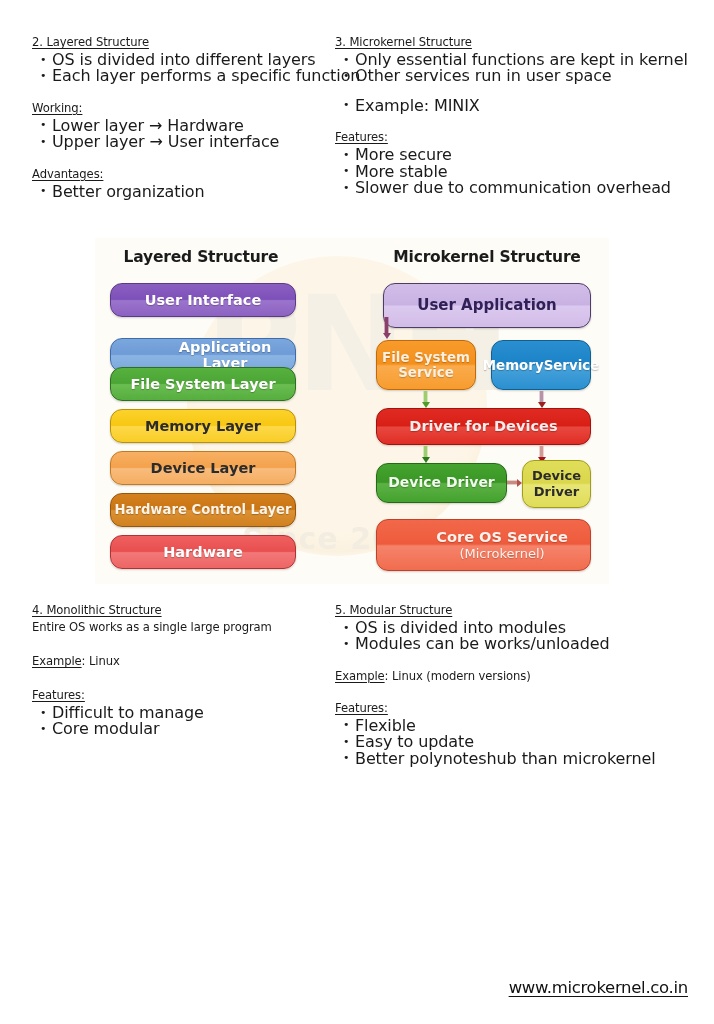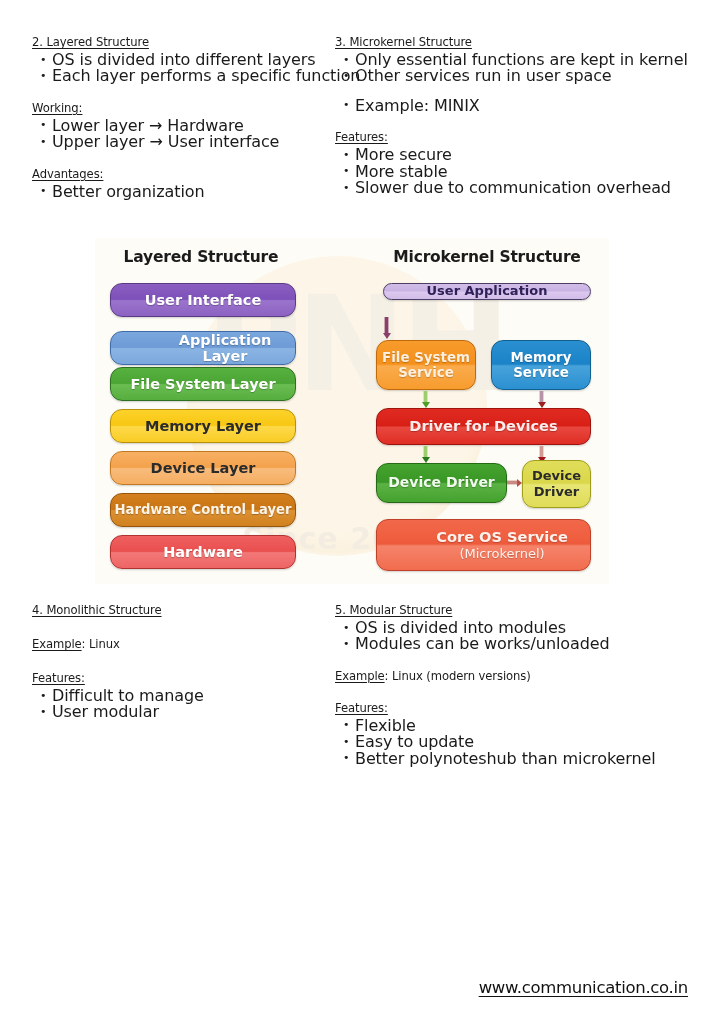--- a/index.html
+++ b/index.html
@@ -331,56 +331,56 @@
       <div class="wm-letters">PNH</div>
       <div class="wm-since">Since 2022</div>
     </div>
 
     <div class="diag-title diag-title-left">Layered Structure</div>
     <div class="diag-title diag-title-right">Microkernel Structure</div>
 
     <div class="box layer c-purple" style="top:45px;">
       <span class="lbl">User Interface</span>
     </div>
-    <div class="box layer c-blue" style="top:93px;padding-left:44px;">
+    <div class="box layer c-blue" style="top:100px;padding-left:44px;">
       <span class="lbl">Application Layer</span>
     </div>
     <div class="box layer c-green" style="top:129px;">
       <span class="lbl">File System Layer</span>
     </div>
     <div class="box layer c-yellow" style="top:171px;">
       <span class="lbl">Memory Layer</span>
     </div>
     <div class="box layer c-orange-lt" style="top:213px;">
       <span class="lbl">Device Layer</span>
     </div>
     <div class="box layer c-orange-dk" style="top:255px;font-size:13.2px;">
       <span class="lbl">Hardware Control Layer</span>
     </div>
     <div class="box layer c-redpink" style="top:297px;">
       <span class="lbl">Hardware</span>
     </div>
 
-    <div class="box c-lavender" style="left:288px;top:45px;width:208px;height:17px;font-size:13px;">
+    <div class="box c-lavender" style="left:288px;top:45px;width:208px;height:45px;font-size:15px;">
       <span class="lbl">User Application</span>
     </div>
 
     <div class="arrow" style="left:286px;top:79px;width:11px;height:22px;color:#8a3f6a;">
       <svg class="stem" viewBox="0 0 11 17" preserveAspectRatio="none" aria-hidden="true">
         <rect x="3.6" y="0" width="3.8" height="17" fill="#8a3f6a"></rect>
       </svg>
       <span class="head" style="border-top:6px solid #8a3f6a;"></span>
     </div>
 
     <div class="box c-orange-s" style="left:281px;top:102px;width:100px;height:50px;font-size:13.4px;flex-direction:column;">
       <span class="lbl">File System</span>
       <span class="sub">Service</span>
     </div>
 
-    <div class="box c-blue-s" style="left:396px;top:102px;width:100px;height:50px;font-size:13.4px;flex-direction:column;">
+    <div class="box c-blue-s" style="left:396px;top:102px;width:100px;height:50px;font-size:13.4px;flex-direction:row;">
       <span class="lbl">Memory</span>
       <span class="sub">Service</span>
     </div>
 
     <div class="arrow" style="left:325px;top:153px;width:11px;height:17px;color:#7fb84f;">
       <svg class="stem" viewBox="0 0 11 12" preserveAspectRatio="none" aria-hidden="true">
         <rect x="3.6" y="0" width="3.8" height="12" fill="#9ccd6e"></rect>
       </svg>
       <span class="head" style="border-top:6px solid #4f9b2e;"></span>
     </div>
@@ -430,27 +430,28 @@
       <span class="lbl">Core OS Service</span>
       <span class="sub" style="font-size:13px;font-weight:normal;">(Microkernel)</span>
     </div>
 
   </div>
 
   <div class="notes notes-bottom">
 
     <div class="col-left">
       <div class="sec-head">4. Monolithic Structure</div>
+      <div class="plain-line">Entire OS works as a single large program</div>
       <div class="gap-lg"></div>
       <div class="sec-head-inline"><span class="u">Example</span><span>: Linux</span></div>
       <div class="gap-lg"></div>
       <div class="sec-head">Features:</div>
       <ul class="bullets">
         <li>Difficult to manage</li>
-        <li>User modular</li>
+        <li>Core modular</li>
       </ul>
     </div>
 
     <div class="col-right">
       <div class="sec-head">5. Modular Structure</div>
       <ul class="bullets">
         <li>OS is divided into modules</li>
         <li>Modules can be works/unloaded</li>
       </ul>
       <div class="gap-md"></div>
@@ -458,15 +459,15 @@
       <div class="gap-md"></div>
       <div class="sec-head">Features:</div>
       <ul class="bullets">
         <li>Flexible</li>
         <li>Easy to update</li>
         <li>Better polynoteshub than microkernel</li>
       </ul>
     </div>
   </div>
 
-  <div class="footer">www.communication.co.in</div>
+  <div class="footer">www.microkernel.co.in</div>
 
 </div>
 
 </body></html>

